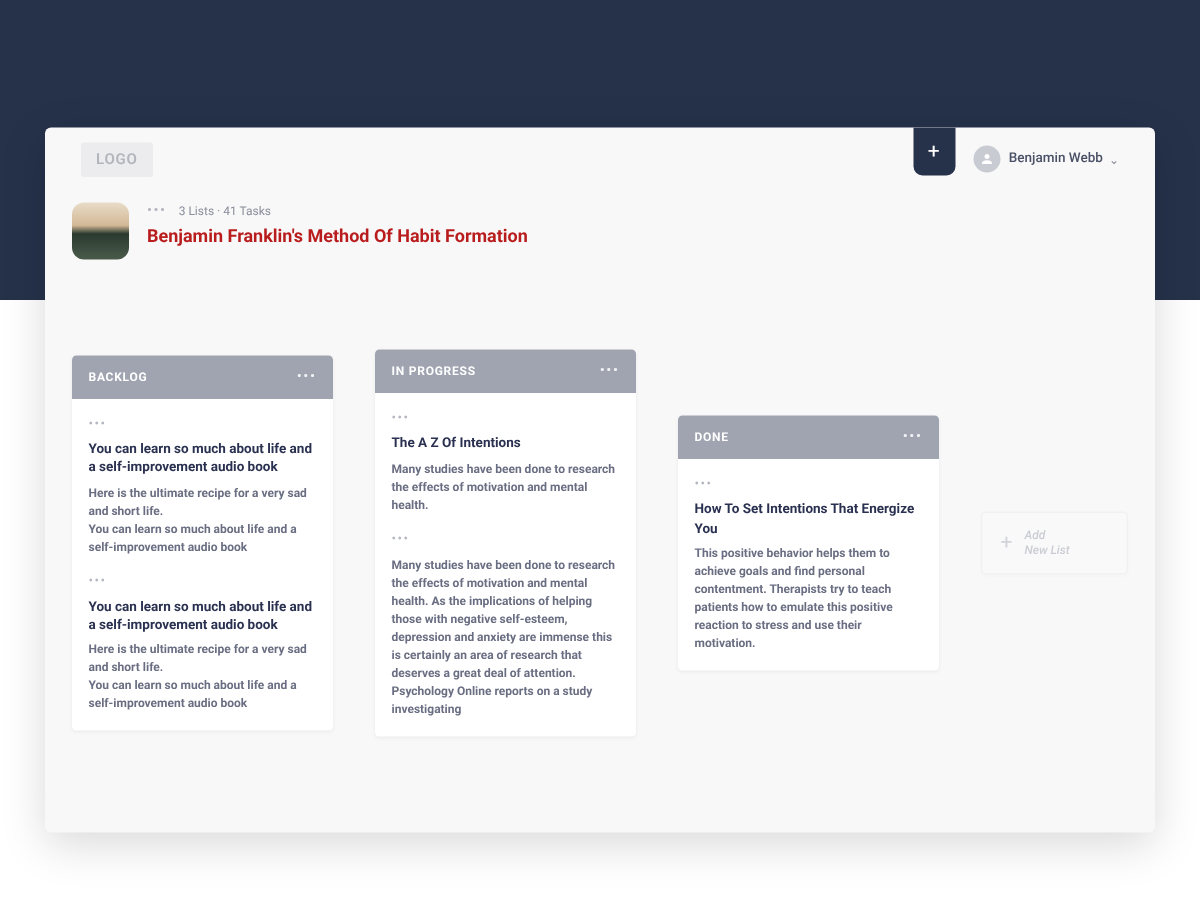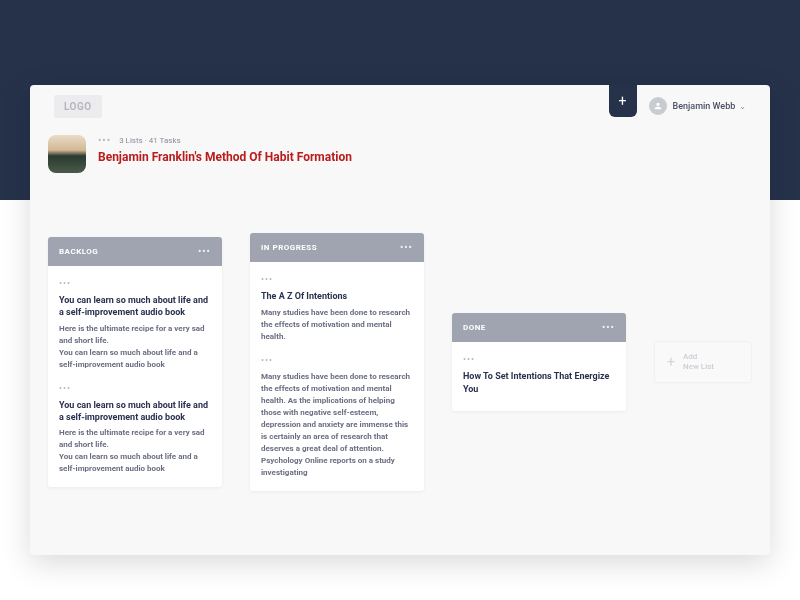--- a/index.html
+++ b/index.html
@@ -27,21 +27,21 @@
 .list-header { background: #9fa4b0; color: #fff; padding: 9px 11px; display: flex; align-items: center; justify-content: space-between; border-radius: 3px 3px 0 0; }
 .list-title { font-size: 8px; font-weight: 700; letter-spacing: 0.5px; }
 .list-dots { color: #fff; font-size: 10px; letter-spacing: 1px; opacity: 0.85; cursor: pointer; }
 .list-body { padding: 0 11px 12px 11px; overflow: hidden; }
 .card { padding-top: 12px; }
 .card-dots { color: #b5b7c0; font-size: 9px; letter-spacing: 1px; margin-bottom: 6px; cursor: pointer; }
 .card-title { font-size: 9px; font-weight: 700; color: #2a3150; line-height: 1.35; margin-bottom: 4px; }
 .card-text { font-size: 8px; color: #6a6e82; line-height: 1.5; font-weight: bold; }
 .add-list { width: 120px; padding: 10px 12px; display: flex; align-items: center; gap: 8px; cursor: pointer; opacity: 0.55; border: 1px solid #ececee; border-radius: 3px; background: #fbfbfc; box-shadow: 0 1px 3px rgba(0,0,0,0.04); }
 .add-list-plus { color: #b5b7c0; font-size: 14px; }
-.add-list-text { font-size: 8px; color: #a8abb6; line-height: 1.3; font-weight: 500; }
+.add-list-text { font-size: 8px; color: #a8abb6; line-height: 1.3; font-weight: 500; font-style: italic; }
 .user-area { display: flex; align-items: center; cursor: pointer; }
 </style>
 </head>
 <body>
 
 <div class="backdrop"></div>
 
 <div class="app-panel">
 
   <div class="topbar">
@@ -115,20 +115,21 @@
 
     <div class="list-col">
       <div class="list-header">
         <span class="list-title">DONE</span>
         <span class="list-dots">•••</span>
       </div>
       <div class="list-body">
         <div class="card">
           <div class="card-dots">•••</div>
           <div class="card-title">How To Set Intentions That Energize You</div>
+          <div class="card-text">This positive behavior helps them to achieve goals and find personal contentment. Therapists try to teach patients how to emulate this positive reaction to stress and use their motivation.</div>
         </div>
       </div>
     </div>
 
     <div class="add-list">
       <span class="add-list-plus">+</span>
       <span class="add-list-text">Add<br>New List</span>
     </div>
 
   </div>

